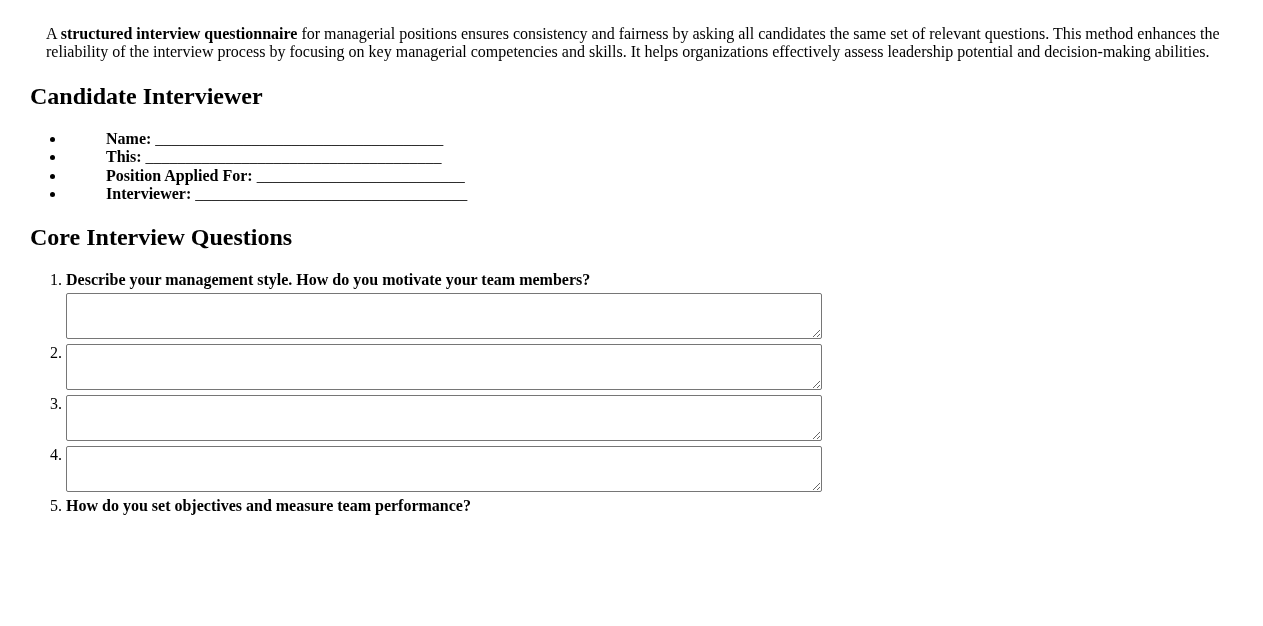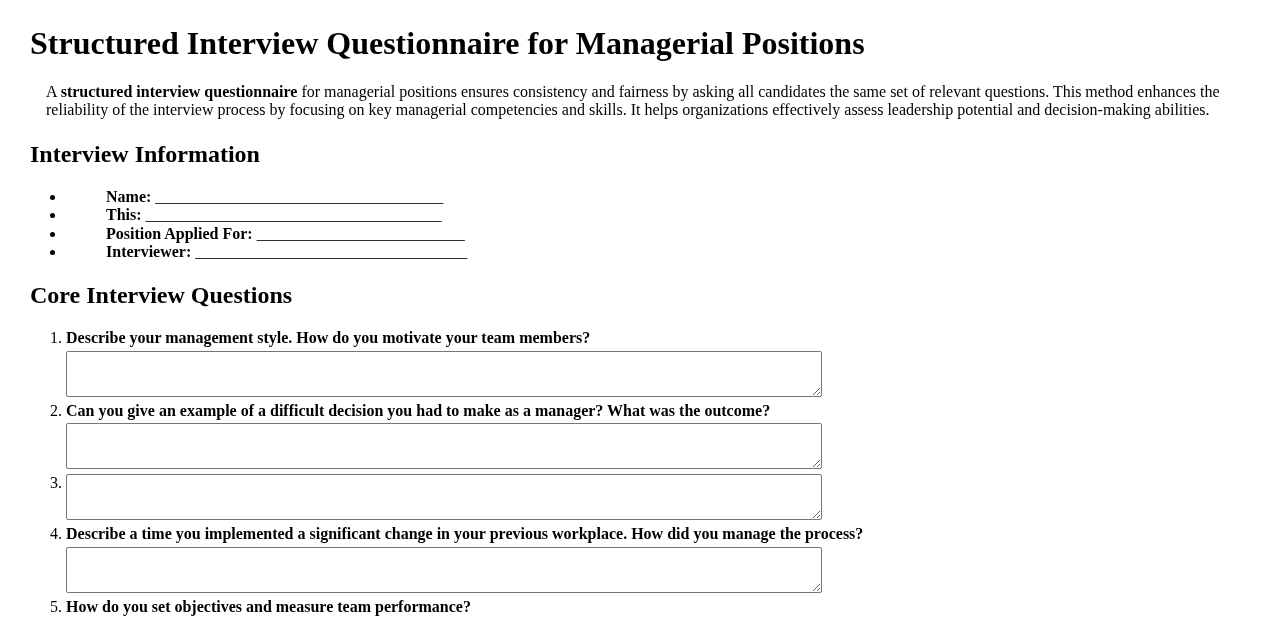--- a/index.html
+++ b/index.html
@@ -70,50 +70,49 @@
     resize: both;
     font-family: "DejaVu Sans Mono", "Liberation Mono", monospace;
     font-size: 13px;
   }
 </style>
 </head>
 <body>
 
 <main>
 
-  <h1>Structured Interview Questionnaire for Managerial Positions</h1>
 
   <p class="intro"><span>A </span><strong>structured interview questionnaire</strong><span> for managerial positions ensures consistency and fairness by asking all candidates the same set of relevant questions. This method enhances the reliability of the interview process by focusing on key managerial competencies and skills. It helps organizations effectively assess leadership potential and decision-making abilities.</span></p>
 
-  <h2>Interview Information</h2>
+  <h2>Candidate Interviewer</h2>
 
   <ul class="fields">
     <li><strong class="fl">Name:</strong><span class="blank">____________________________________</span></li>
     <li><strong class="fl">This:</strong><span class="blank">_____________________________________</span></li>
     <li><strong class="fl">Position Applied For:</strong><span class="blank">__________________________</span></li>
     <li><strong class="fl">Interviewer:</strong><span class="blank">__________________________________</span></li>
   </ul>
 
   <h2>Core Interview Questions</h2>
 
   <ol class="questions">
     <li class="q">
       <span class="qnum">1.</span><strong class="qtext">Describe your management style. How do you motivate your team members?</strong>
       <textarea class="answer" style=""></textarea>
     </li>
     <li class="q">
-      <span class="qnum">2.</span><strong class="qtext">Can you give an example of a difficult decision you had to make as a manager? What was the outcome?</strong>
+      <span class="qnum">2.</span>
       <textarea class="answer" style=""></textarea>
     </li>
     <li class="q">
       <span class="qnum">3.</span>
       <textarea class="answer" style=""></textarea>
     </li>
     <li class="q">
-      <span class="qnum">4.</span><strong class="qtext">Describe a time you implemented a significant change in your previous workplace. How did you manage the process?</strong>
+      <span class="qnum">4.</span>
       <textarea class="answer" style=""></textarea>
     </li>
     <li class="q">
       <span class="qnum">5.</span><strong class="qtext">How do you set objectives and measure team performance?</strong>
       
     </li>
   </ol>
 
 </main>
 

